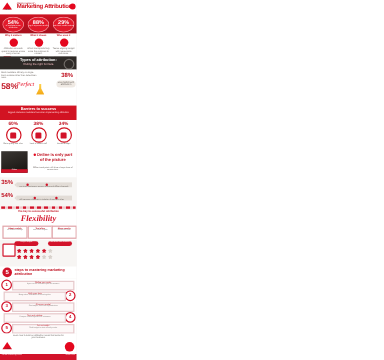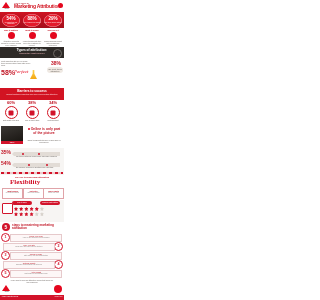--- a/index.html
+++ b/index.html
@@ -117,23 +117,23 @@
       border-radius:50%;background:#d2132a;}
   .row .lab{position:absolute;left:16px;top:6.5px;width:46px;
       font-size:1.7px;line-height:1.9px;color:#6b6560;}
   .rows .strip{position:absolute;left:1px;bottom:1px;width:62px;height:2px;
       background:repeating-linear-gradient(90deg,#d2132a 0 3px,#f0c8cb 3px 6px);}
 
   
   .flex{top:175px;height:25px;background:#ffffff;}
   .flex .k{position:absolute;left:0;top:1px;width:64px;text-align:center;
       font-size:2.2px;color:#c01322;font-weight:bold;}
-  .flex .w{position:absolute;left:0;top:4px;width:64px;text-align:left;
+  .flex .w{position:absolute;left:0;top:4px;width:64px;text-align:center;
       font-size:7px;line-height:7px;color:#d2132a;
-      font-family:"Liberation Serif",serif;font-weight:bold;margin-left:10px;}
+      font-family:"Liberation Serif",serif;font-style:italic;font-weight:bold;}
   .flex .card{position:absolute;top:13px;width:19px;height:9px;
       border:.7px solid #e0a3a8;background:#fff;}
   .fc1{left:2px;} .fc2{left:23px;} .fc3{left:43px;}
   .flex .card .ct{font-size:1.7px;line-height:1.9px;color:#c01322;
       text-align:center;padding-top:1.5px;font-weight:bold;}
   .flex .card .cs{font-size:1.5px;line-height:1.7px;color:#8a8480;text-align:center;}
 
   
   .people{top:200px;height:22px;background:#f7f5f3;}
   .people .bub{position:absolute;height:4px;border-radius:2px;

